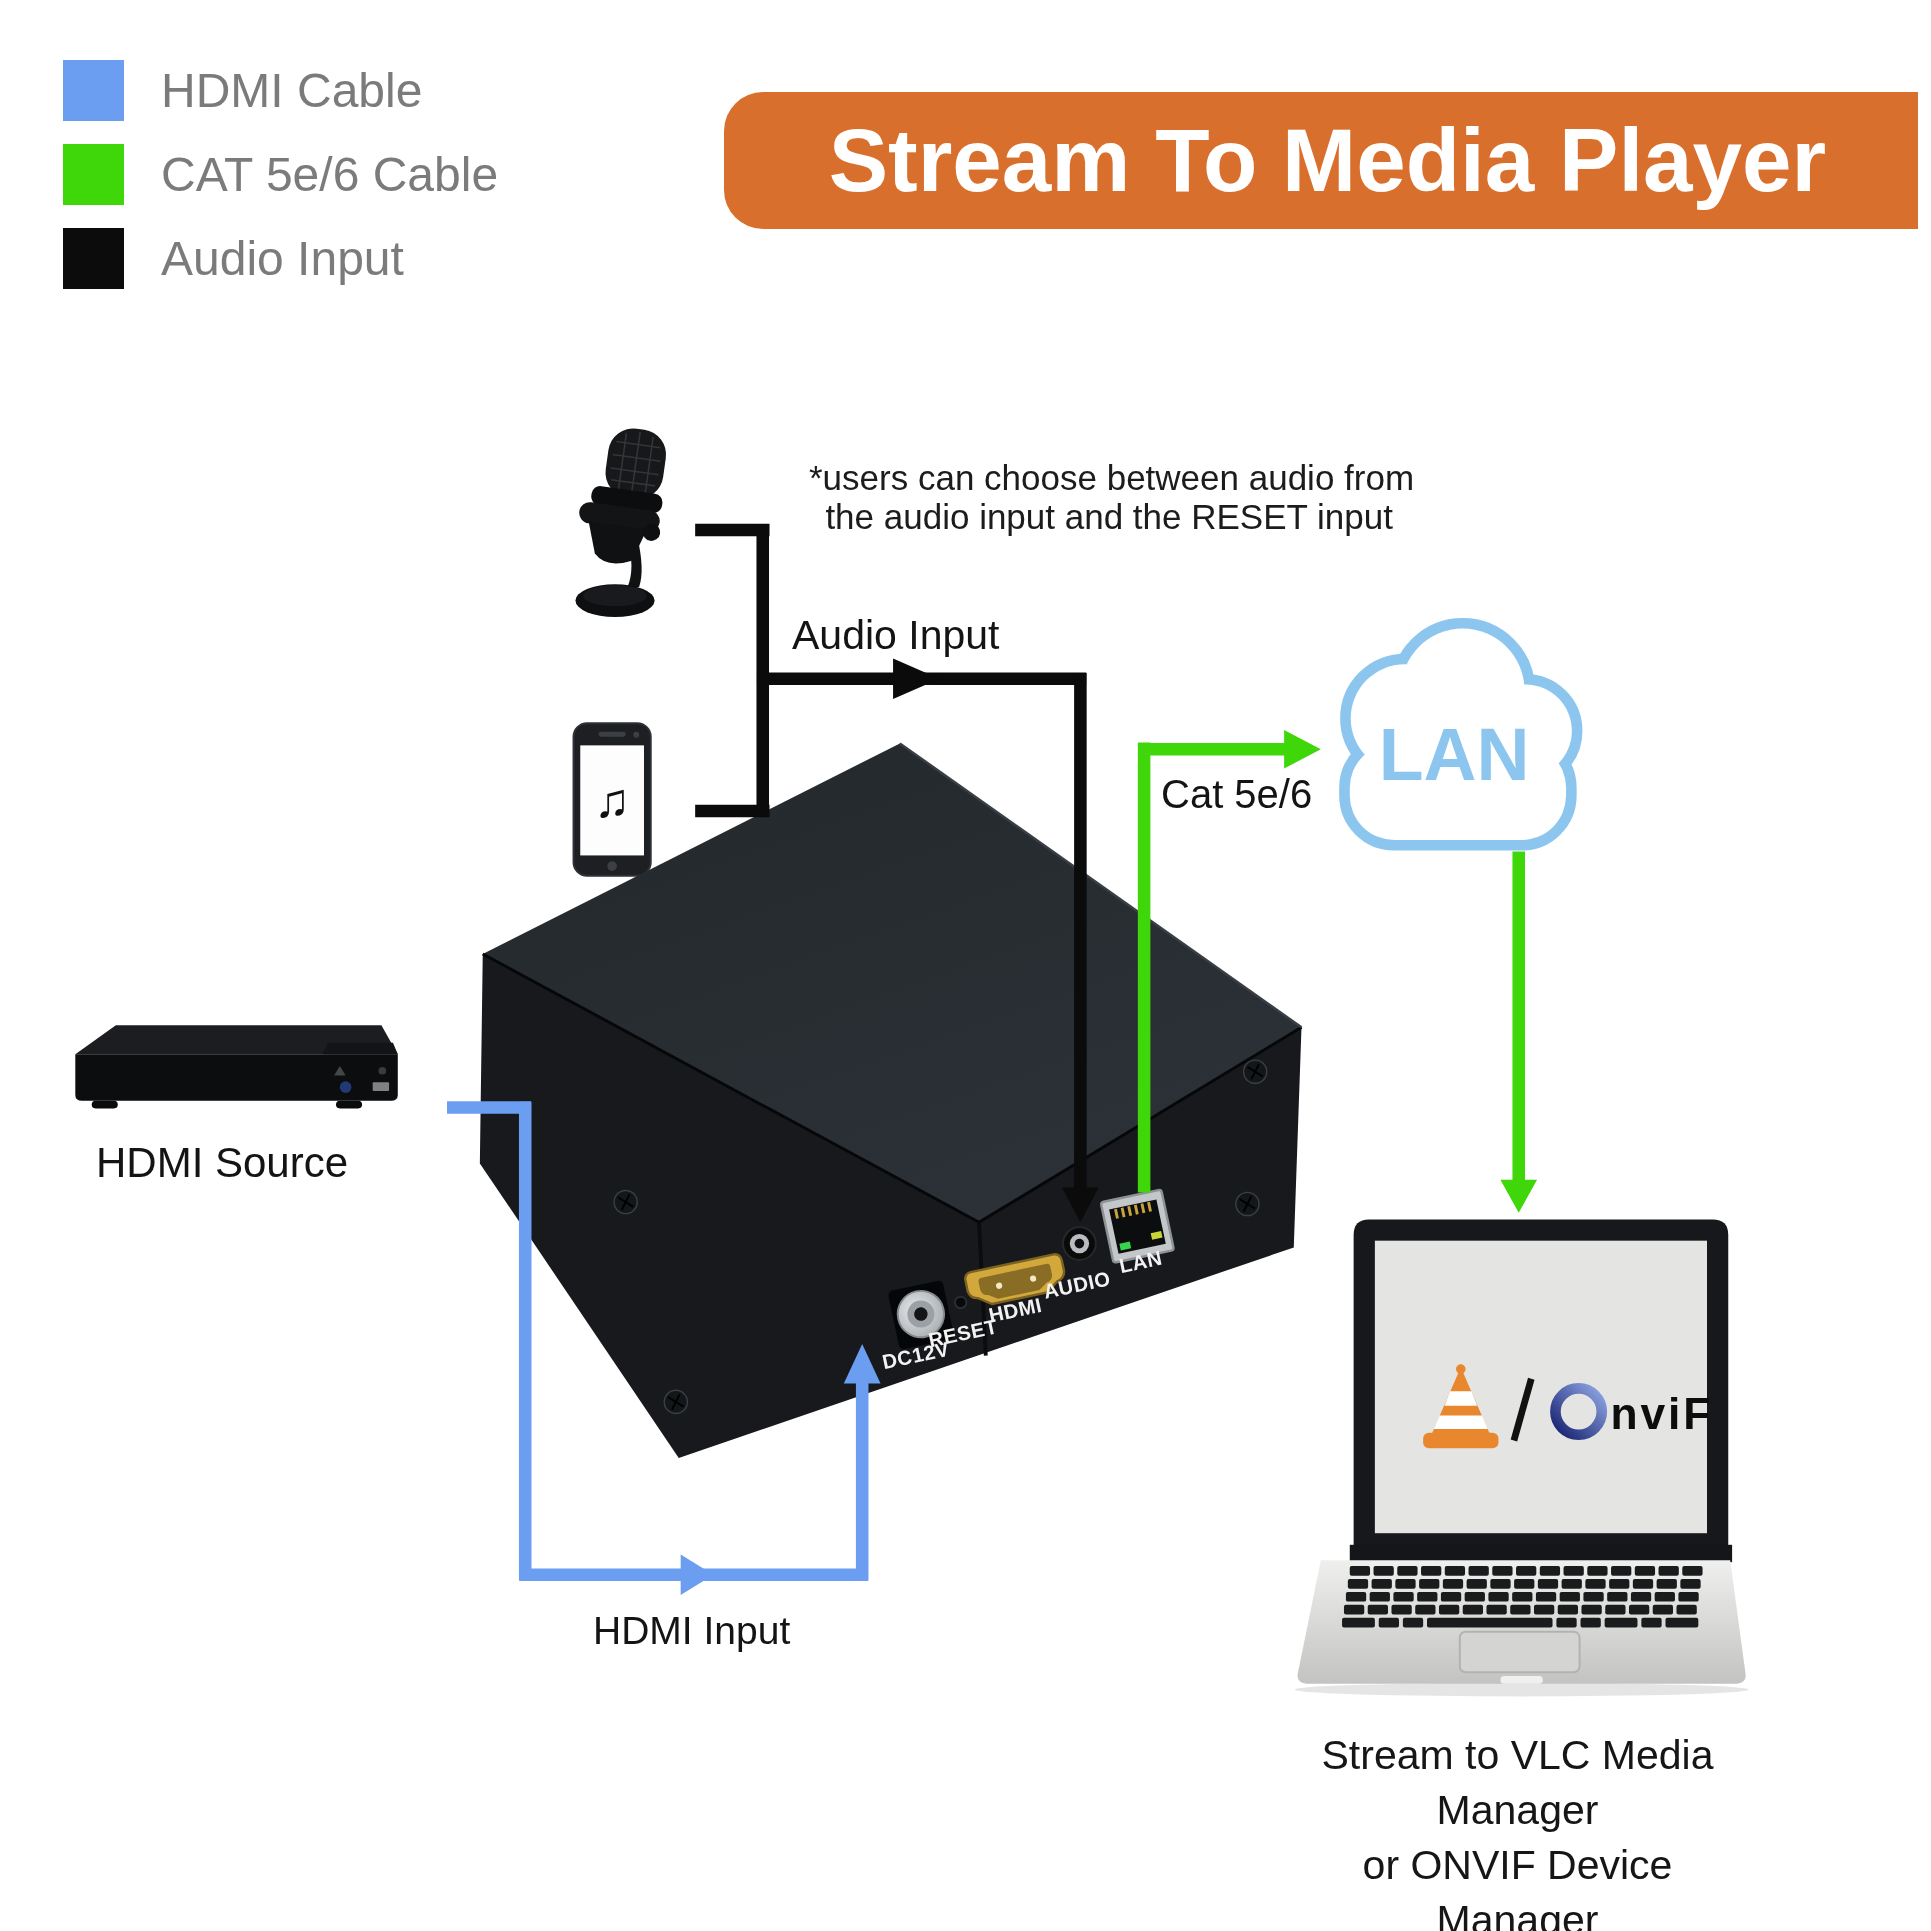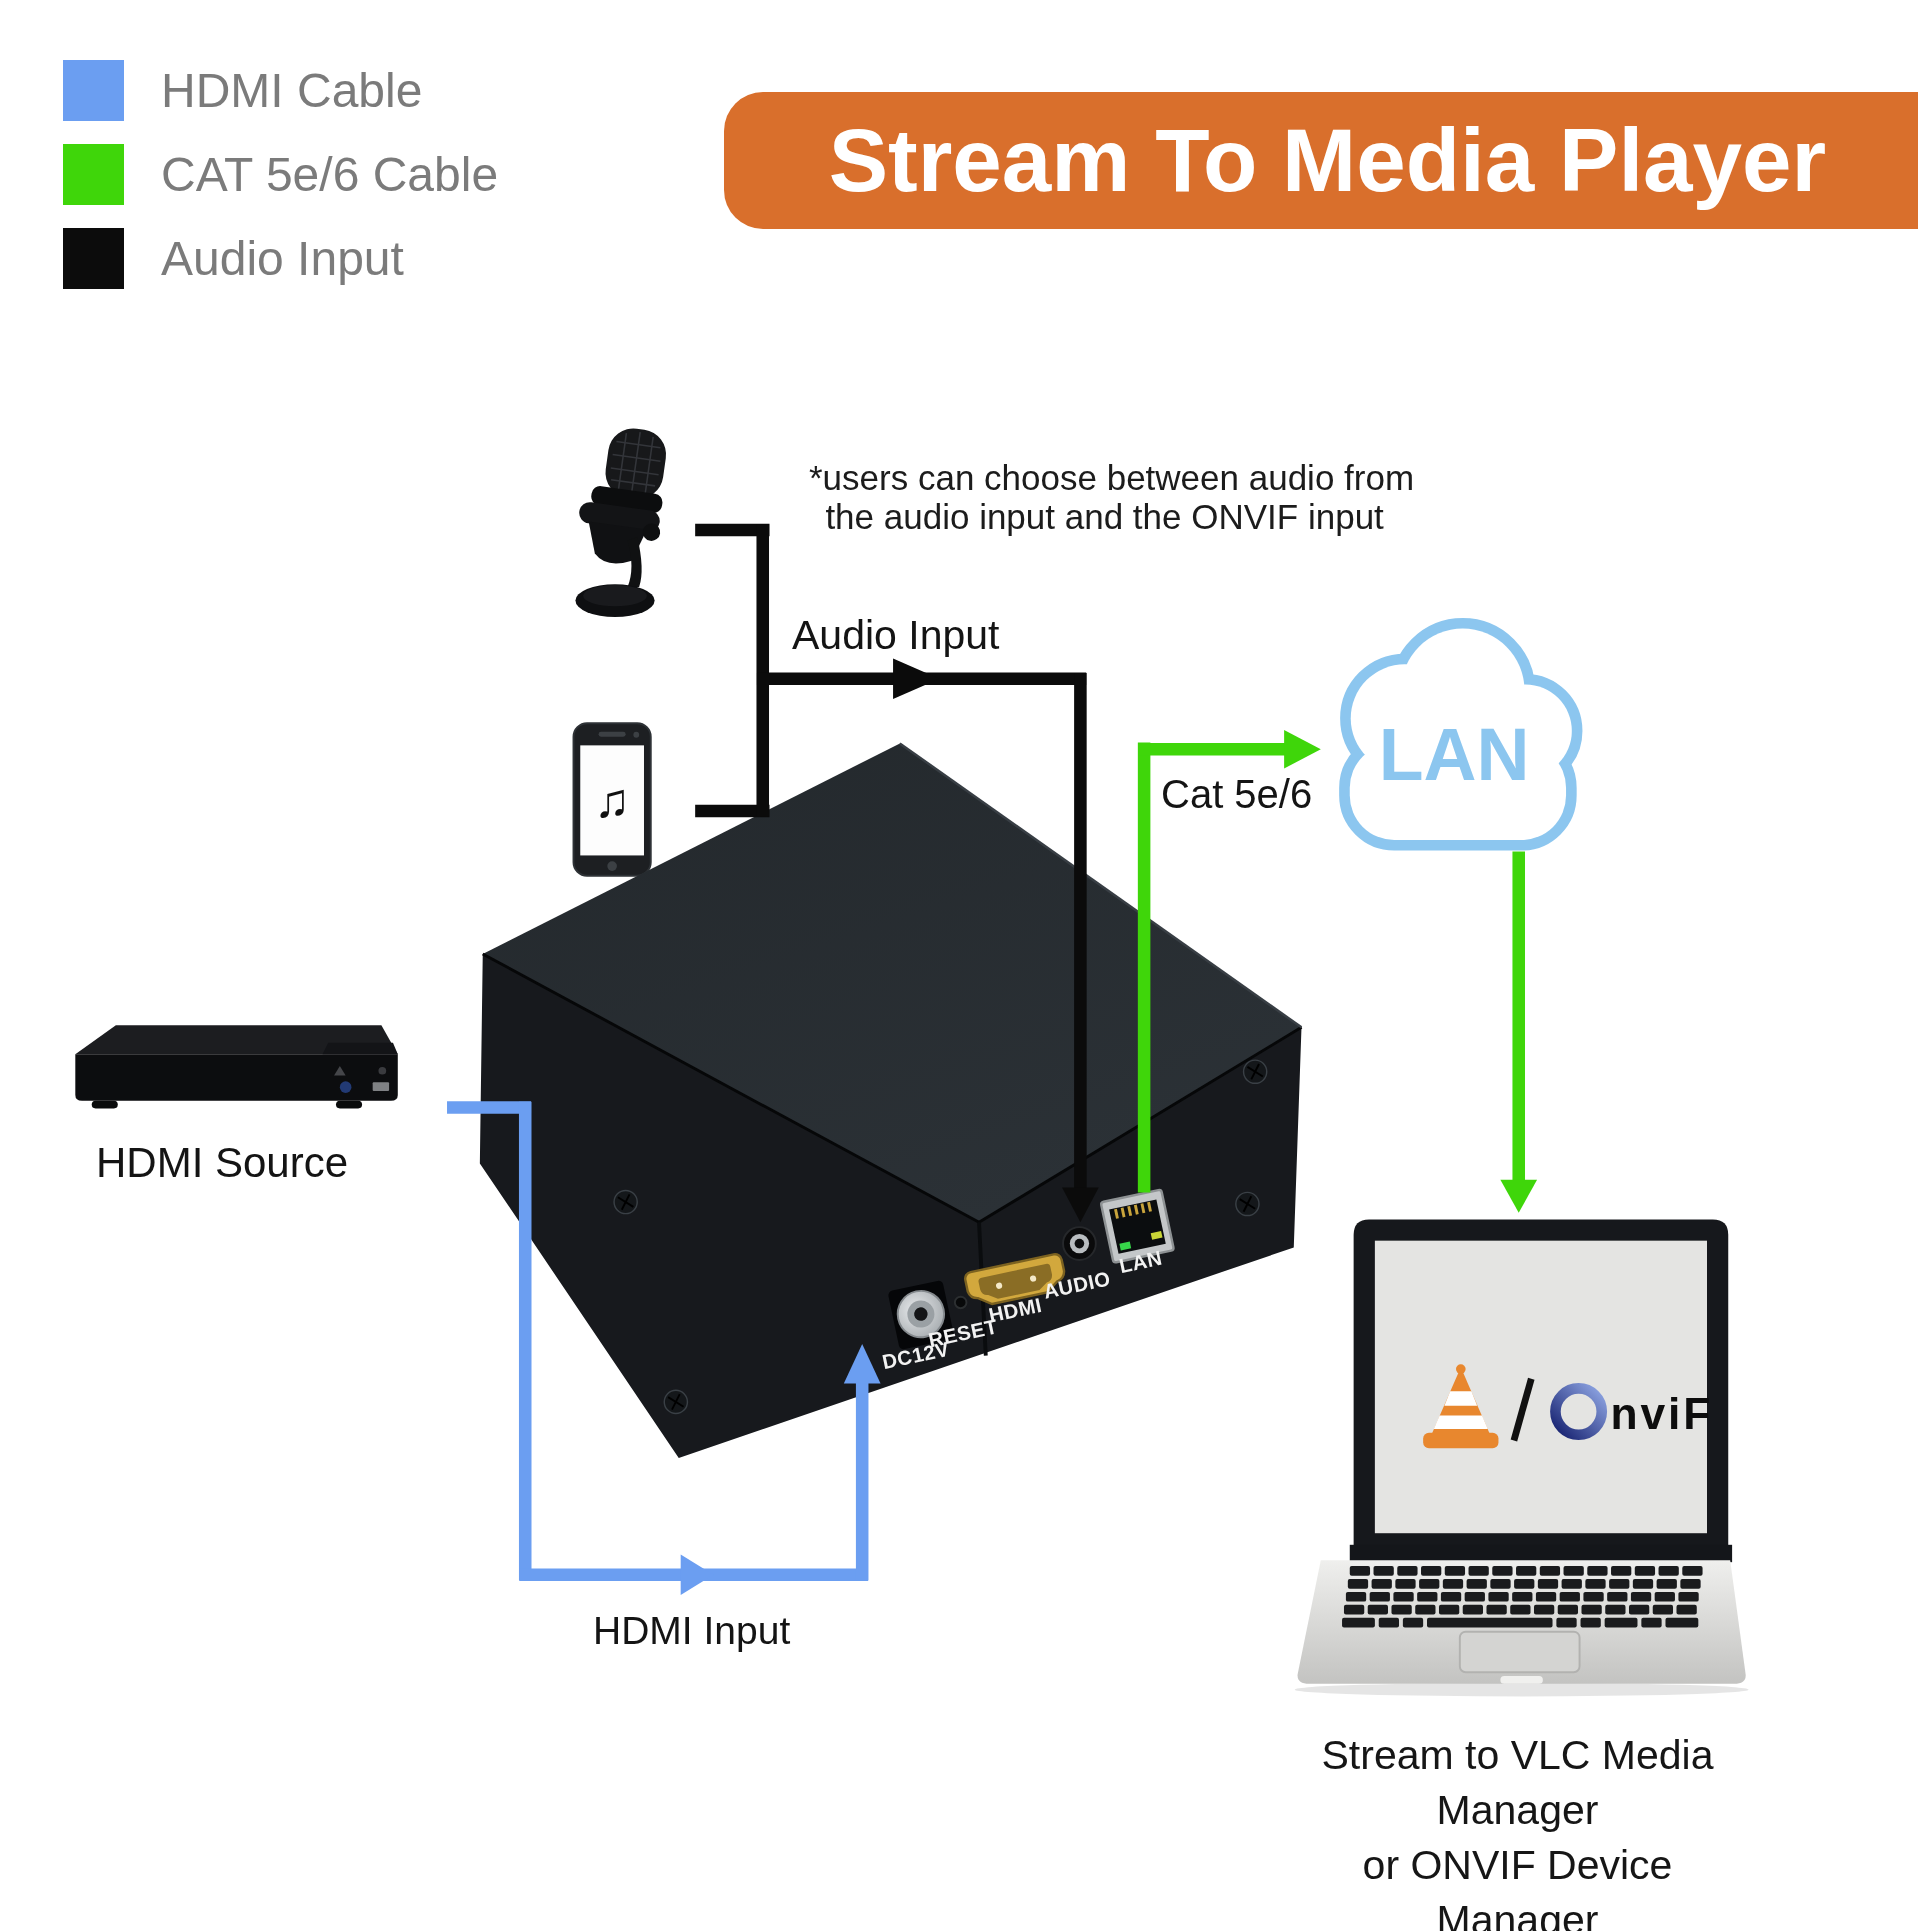--- a/index.html
+++ b/index.html
@@ -53,21 +53,21 @@
       <span class="legend-label">Audio Input</span>
     </div>
   </div>
 
   <div class="banner" style="background: rgb(217, 111, 44);">
     <span>Stream To Media Player</span>
   </div>
 
   <div class="note">
     <div>*users can choose between audio from</div>
-    <div class="l2">the audio input and the ONVIF input</div>
+    <div class="l2">the audio input and the RESET input</div>
   </div>
 
   <div class="lbl lbl-audio">Audio Input</div>
   <div class="lbl lbl-cat">Cat 5e/6</div>
   <div class="lbl lbl-hdmisrc">HDMI Source</div>
   <div class="lbl lbl-hdmiin">HDMI Input</div>
   <div class="captions">
     <div>Stream to VLC Media Manager</div>
     <div>or ONVIF Device Manager</div>
   </div>

